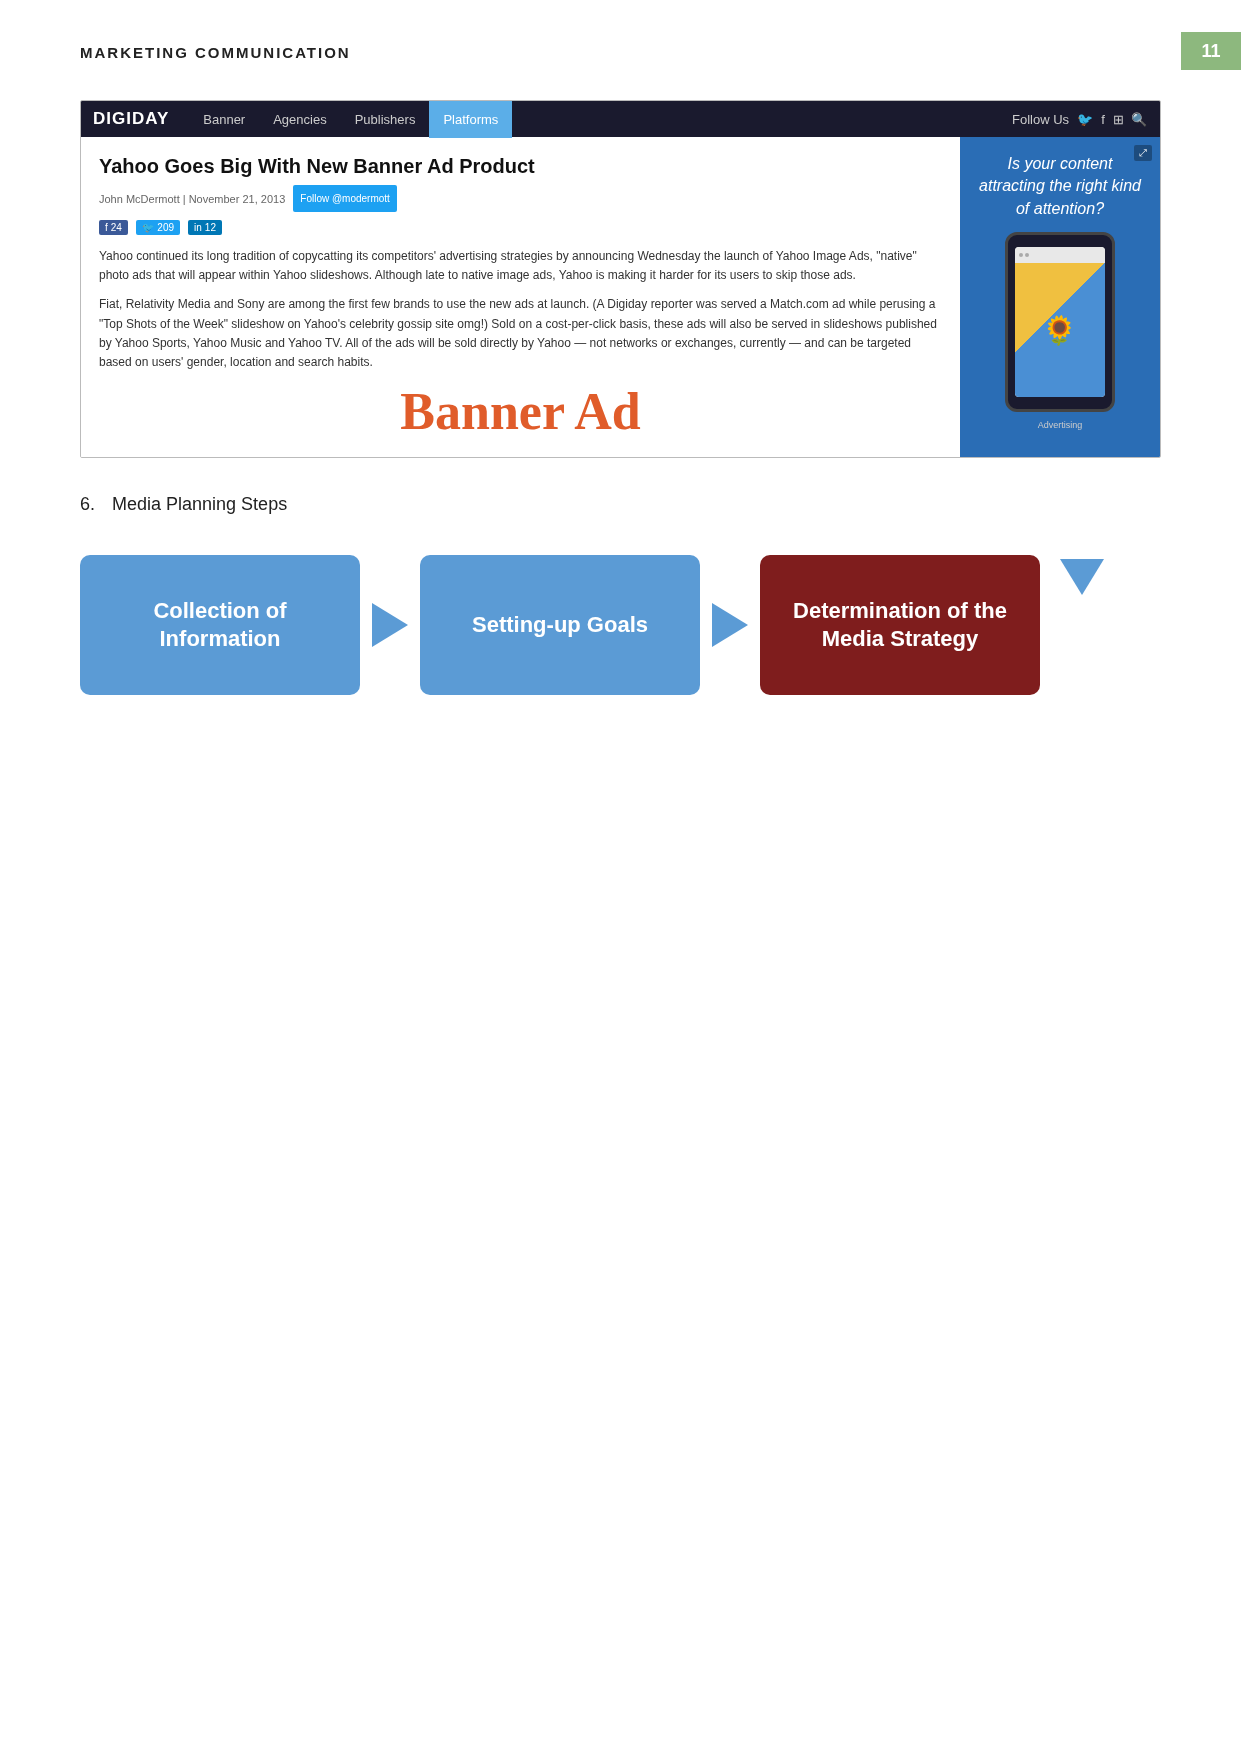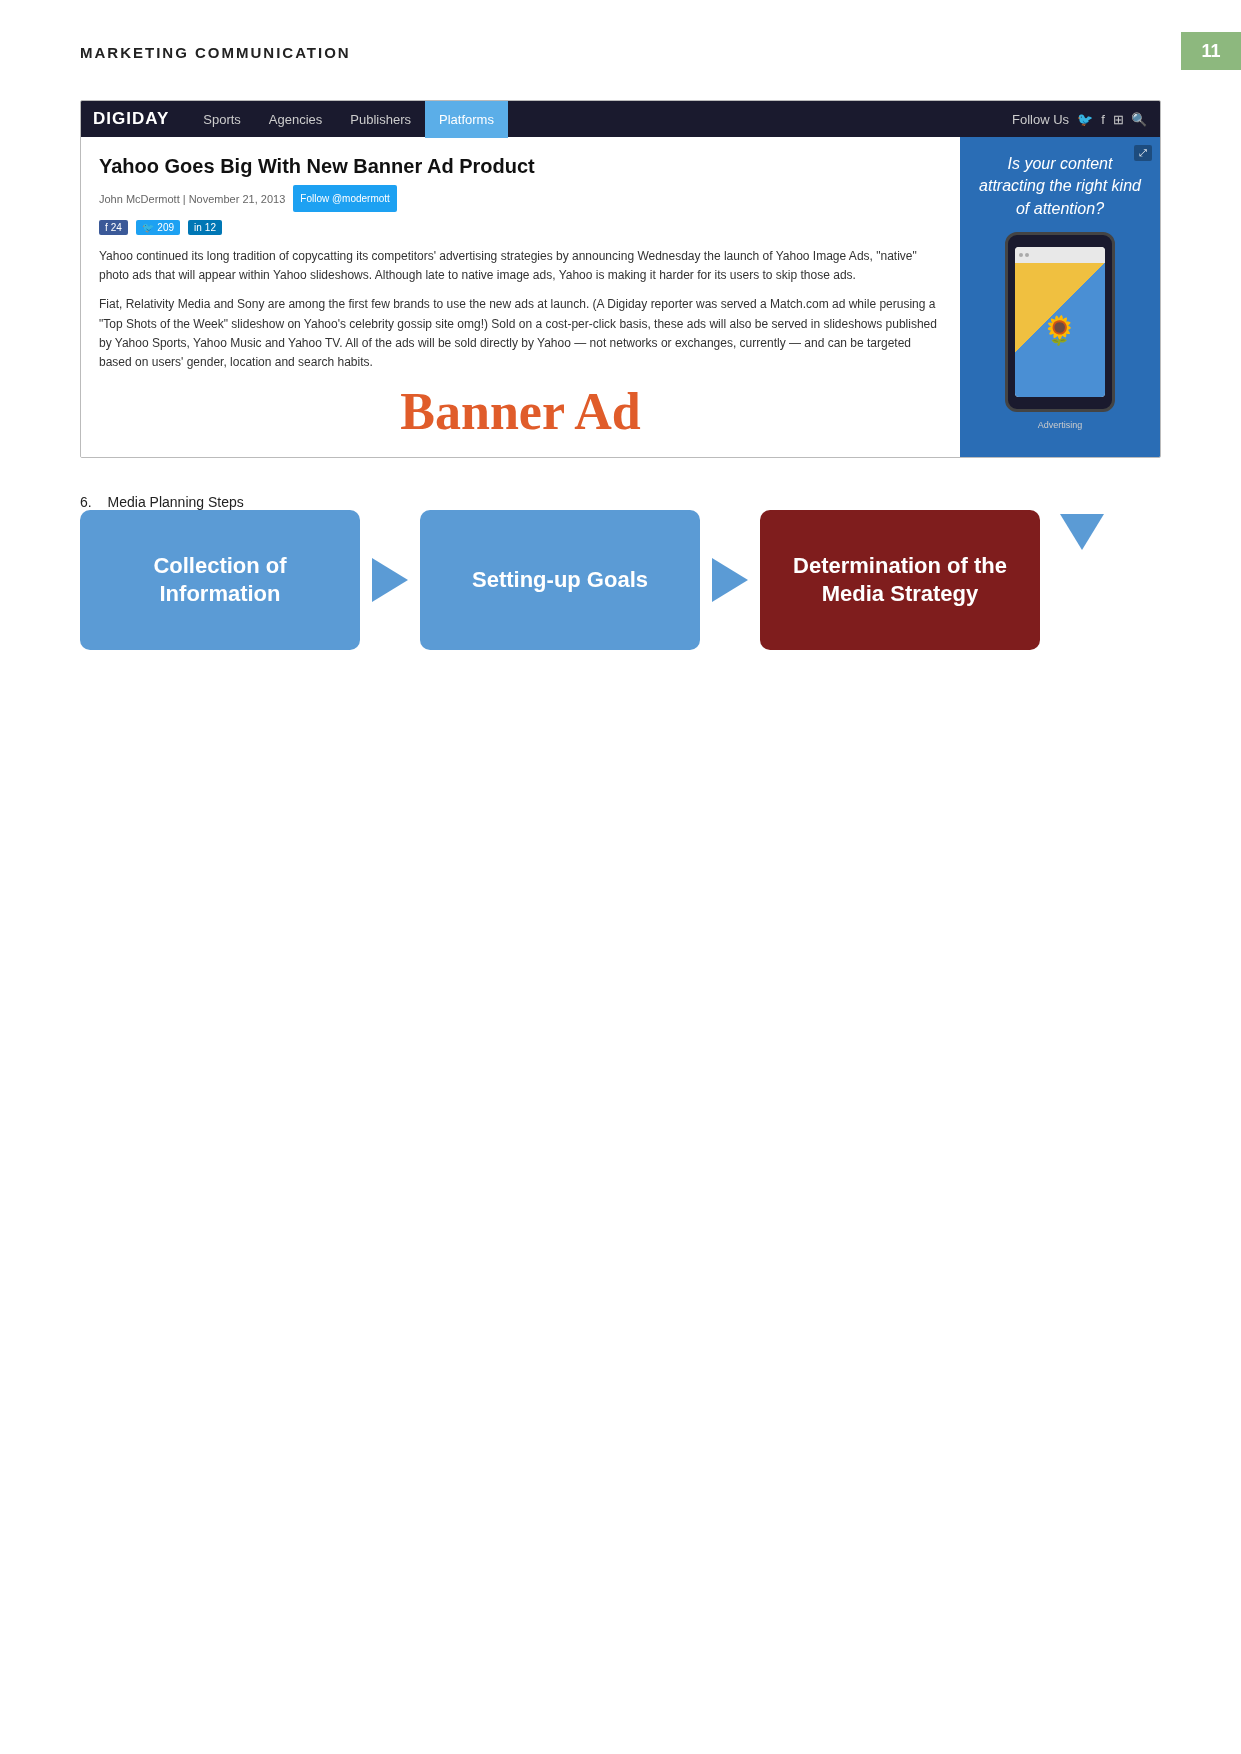--- a/index.html
+++ b/index.html
@@ -248,22 +248,23 @@
       background: rgba(0,0,0,0.3);
       color: #fff;
       font-size: 10px;
       padding: 2px 5px;
       border-radius: 2px;
       cursor: pointer;
     }
 
     
     .section-heading {
-      font-size: 14px;
+      font-size: 18px;
       color: #222;
+      margin-bottom: 40px;
     }
     .section-heading span.num {
       margin-right: 12px;
     }
 
     
     .flow-diagram {
       display: flex;
       flex-direction: row;
       gap: 20px;
@@ -340,21 +341,21 @@
 
 <div class="page-header">MARKETING COMMUNICATION</div>
 
 <div class="main-content">
 
   <div class="browser-mockup">
 
     <div class="nav-bar">
       <span class="nav-logo">DIGIDAY</span>
       <div class="nav-items">
-        <div class="nav-item">Sports</div>
+        <div class="nav-item">Banner</div>
         <div class="nav-item">Agencies</div>
         <div class="nav-item">Publishers</div>
         <div class="nav-item active">Platforms</div>
       </div>
       <div class="nav-right">
         <span>Follow Us</span>
         <span>🐦</span>
         <span>f</span>
         <span>⊞</span>
         <span>🔍</span>

